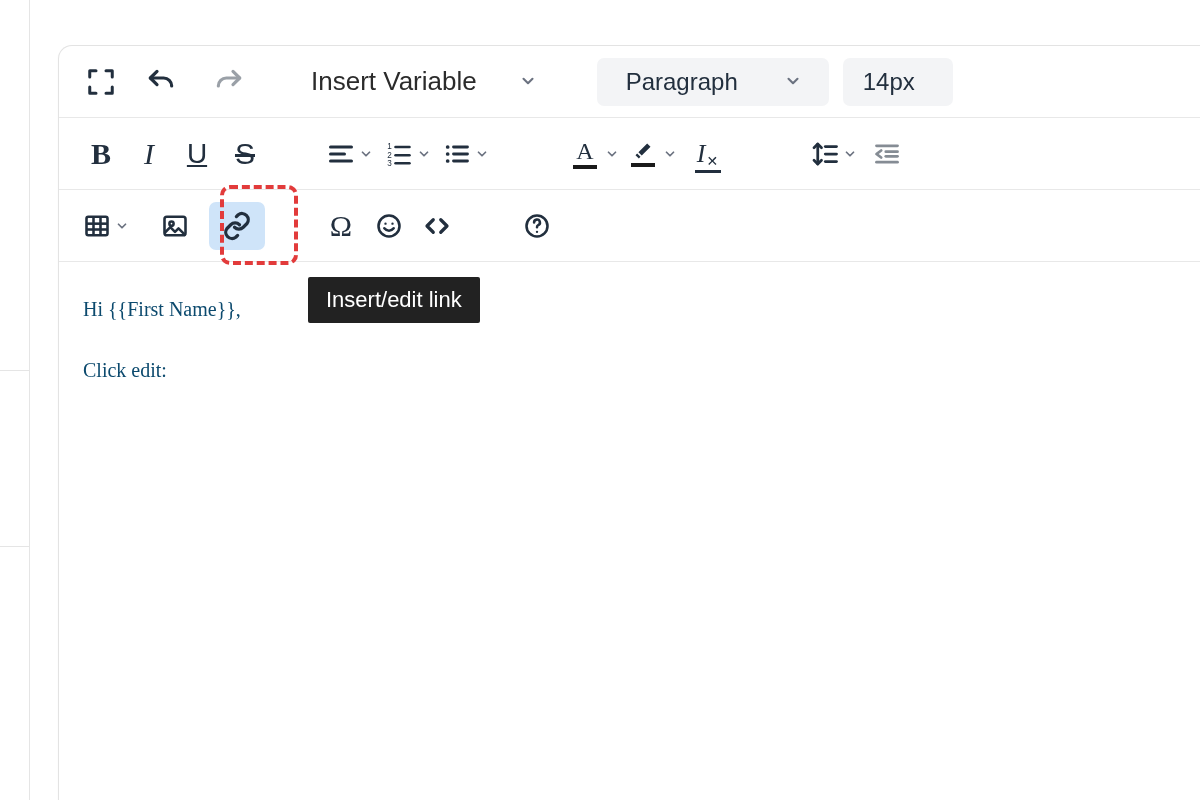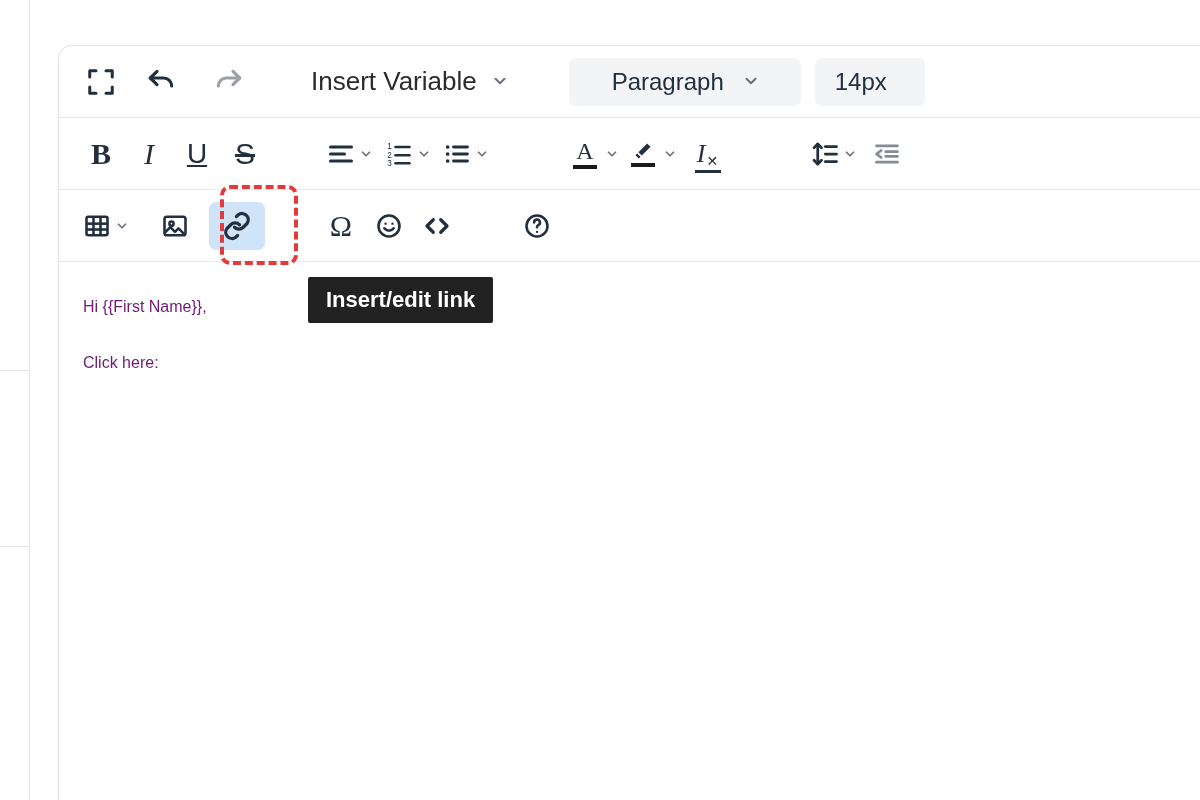--- a/index.html
+++ b/index.html
@@ -89,20 +89,21 @@
     display: inline-flex;
     align-items: center;
     height: 48px;
     padding: 0 18px 0 20px;
     border-radius: 7px;
     background: #f3f4f6;
     color: #222f3e;
     font-size: 24px;
     cursor: pointer;
     margin-right: 14px;
+    gap: 28px;
   }
   .dd .chev { margin-left: 18px; }
   .dd.plain { background: transparent; color: #2b2b2b; font-size: 26px; padding-left: 6px;}
   .dd.plain .chev { margin-left: 14px; }
 
   .mini-chev { margin-left: 4px; }
 
   .link-highlight {
     background: #cfe4f9;
   }
@@ -118,23 +119,23 @@
     background: #222;
     color: #fff;
     font-size: 22px;
     padding: 10px 18px;
     border-radius: 2px;
     white-space: nowrap;
   }
 
   .content-area {
     padding: 34px 24px;
-    font-family: Liberation Sans, sans-serif;
-    font-size: 16px;
-    color: #701a75;
+    font-family: Liberation Serif, serif;
+    font-size: 20px;
+    color: #0c4a6e;
     line-height: 1.35;
   }
   .content-area p { margin: 0 0 34px 0; }
 </style>
 </head>
 <body>
 <div class="page">
 
 <div class="left-gutter">
   <div class="vline"></div>
@@ -412,24 +413,24 @@
           <circle cx="12" cy="12" r="9"></circle>
           <path d="M9.5 9a2.5 2.5 0 1 1 3.5 2.3c-.9.4-1 1-1 1.7"></path>
           <circle cx="12" cy="17" r="1" fill="#222f3e" stroke="none"></circle>
         </svg>
       </span>
     </div>
 
     <div class="highlight-frame" style="left:161px; top:-5px; width:78px; height:80px;"></div>
   </div>
 
-  <div class="tooltip" style="left:249px; top:231px;font-weight:bold;">
+  <div class="tooltip" style="left:249px; top:231px;">
     <span>Insert/edit link</span>
   </div>
 
   <div class="content-area">
     <p>Hi {{First Name}},</p>
-    <p>Click here:</p>
+    <p>Click edit:</p>
   </div>
 
 </div>
 
 </div>
 
 </body></html>

